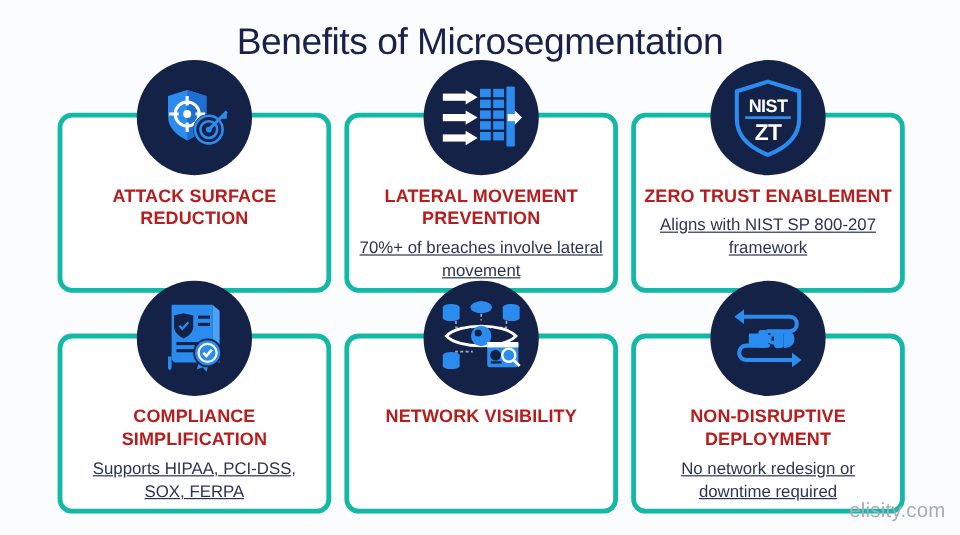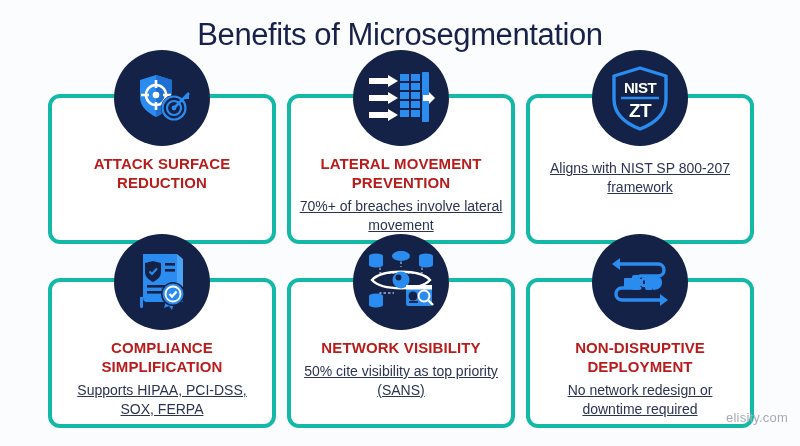--- a/index.html
+++ b/index.html
@@ -89,22 +89,22 @@
     color: #2c3454;
     line-height: 19px;
     padding: 0 8px;
     text-decoration: underline;
   }
 
   
   .watermark {
     position: absolute;
     right: 12px;
-    bottom: 21px;
-    font-size: 13px;
+    bottom: 10px;
+    font-size: 17px;
     color: #a6abb8;
     letter-spacing: 0.2px;
   }
 </style>
 </head>
 <body>
 
 <div id="page-root">
 
   <div class="page-title">Benefits of Microsegmentation</div>
@@ -172,20 +172,21 @@
 
     <div class="card">
       <div class="icon-badge">
         <svg width="62" height="66" viewBox="0 0 62 66">
           <path d="M31 3 L57 11 L57 34 C57 50 44 59 31 64 C18 59 5 50 5 34 L5 11 Z" fill="none" stroke="#2b8cf0" stroke-width="3.4" stroke-linejoin="round"></path>
           <text x="31" y="28" text-anchor="middle" font-family="'Liberation Sans', sans-serif" font-size="15" font-weight="bold" fill="#ffffff" letter-spacing="-0.5">NIST</text>
           <line x1="12" y1="33" x2="50" y2="33" stroke="#2b8cf0" stroke-width="2.4"></line>
           <text x="31" y="52" text-anchor="middle" font-family="'Liberation Sans', sans-serif" font-size="19" font-weight="bold" fill="#ffffff" letter-spacing="-0.5">ZT</text>
         </svg>
       </div>
+      <div class="card-title">ZERO TRUST ENABLEMENT</div>
       <div class="card-desc">Aligns with NIST SP 800-207 framework</div>
     </div>
 
     <div class="card">
       <div class="icon-badge">
         <svg width="62" height="64" viewBox="0 0 62 64">
           <path d="M12 4 L46 4 L46 52 L16 52 C13 52 12 50 12 47 Z" fill="#2b8cf0"></path>
           <path d="M46 4 L52 9 L52 52 L46 52 Z" fill="#4aa3f7"></path>
           <path d="M12 47 L12 56 C12 59 9 59 9 56 L9 47 Z" fill="#2b8cf0"></path>
           <path d="M22 11 L30 13 L30 22 C30 27 26 30 22 32 C18 30 14 27 14 22 L14 13 Z" fill="#152247"></path>
@@ -237,21 +238,20 @@
           <rect x="42" y="38" width="26" height="4.5" fill="#ffffff"></rect>
           <g fill="#152247">
             <circle cx="49" cy="49" r="4.5"></circle>
             <rect x="45" y="54" width="9" height="2"></rect>
           </g>
           <circle cx="60" cy="49" r="5.5" fill="none" stroke="#ffffff" stroke-width="2"></circle>
           <line x1="64" y1="53" x2="69" y2="58" stroke="#ffffff" stroke-width="2.4"></line>
         </svg>
       </div>
       <div class="card-title">NETWORK VISIBILITY</div>
-      <div class="card-desc">50% cite visibility as top priority (SANS)</div>
     </div>
 
     <div class="card">
       <div class="icon-badge">
         <svg width="72" height="60" viewBox="0 0 72 60">
           <path d="M14 12 L54 12 C62 12 62 24 54 24 L36 24" fill="none" stroke="#2b8cf0" stroke-width="3.4" stroke-linecap="round"></path>
           <path d="M16 6 L8 12 L16 18 Z" fill="#2b8cf0"></path>
           <path d="M58 48 L18 48 C10 48 10 36 18 36 L36 36" fill="none" stroke="#2b8cf0" stroke-width="3.4" stroke-linecap="round"></path>
           <path d="M56 42 L64 48 L56 54 Z" fill="#2b8cf0"></path>
           <g fill="#2b8cf0">

